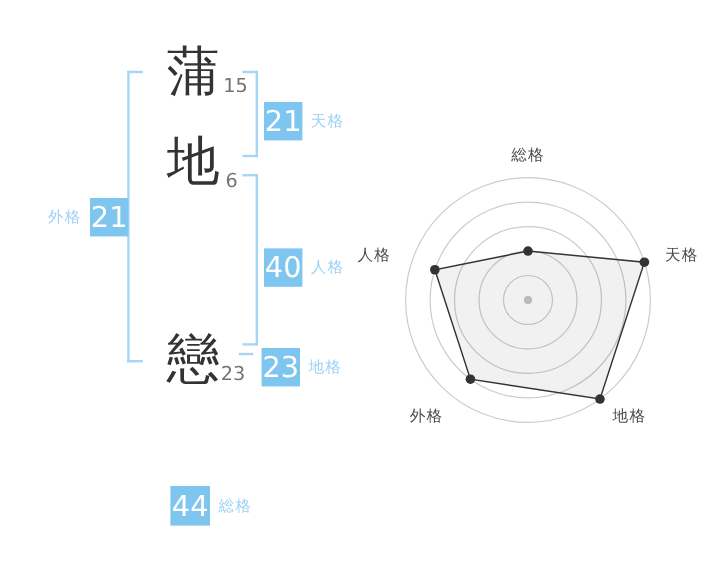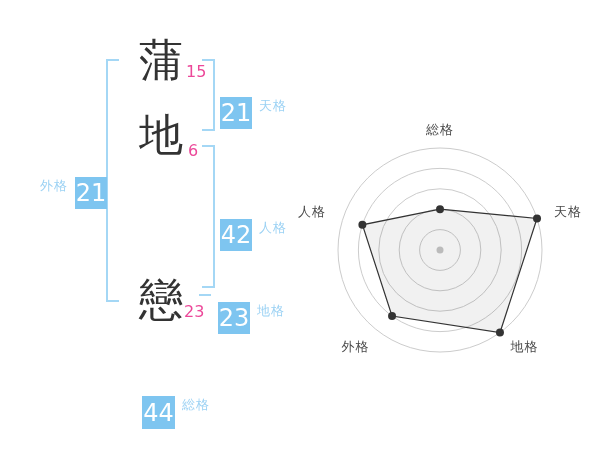--- a/index.html
+++ b/index.html
@@ -2,28 +2,28 @@
 <html><head>
 <meta charset="utf-8">
 <style>
   * { margin:0; padding:0; box-sizing:border-box; }
   html,body { background:#ffffff; }
   body { font-family:"DejaVu Sans","Liberation Sans",sans-serif; }
   .screen { position:relative; width:600px; height:470px; background:#ffffff; overflow:hidden; }
 
   .kanji { position:absolute; left:136px; width:50px; height:48px;
            font-size:44px; line-height:48px; text-align:center; color:#333333; }
-  .strokes { position:absolute; font-size:16px; color:#ec4899; }
+  .strokes { position:absolute; font-size:16px; color:#737373; }
 
   .bracket { position:absolute; }
   .bracket.open-right { border-left:2px solid #a4d7f5; border-top:2px solid #a4d7f5; border-bottom:2px solid #a4d7f5; }
   .bracket.open-left  { border-right:2px solid #a4d7f5; border-top:2px solid #a4d7f5; border-bottom:2px solid #a4d7f5; }
   .dash { position:absolute; background:#a4d7f5; }
 
-  .chip { position:absolute; display:flex; gap:7px;margin-top:12px; }
+  .chip { position:absolute; display:flex; align-items:center; gap:7px; }
   .chip .num { width:32px; height:32px; background:#7ec5f0; color:#ffffff;
                font-size:24px; display:flex; align-items:center; justify-content:center; }
   .chip .lbl { font-size:13px; color:#9cd2f4; letter-spacing:1px; white-space:nowrap; }
 
   .radar { position:absolute; left:290px; top:115px; width:300px; height:250px; }
 </style>
 </head>
 <body>
 
 <div class="screen">
@@ -40,35 +40,35 @@
   <div class="bracket open-left" style="left:202px; top:59px; width:13px; height:72px"></div>
   <div class="bracket open-left" style="left:202px; top:145px; width:13px; height:143px"></div>
   <div class="dash" style="left:199px; top:294px; width:12px; height:2px"></div>
 
   <div class="chip" style="left:220px; top:85px">
     <div class="num">21</div>
     <div class="lbl">天格</div>
   </div>
 
   <div class="chip" style="left:220px; top:207px">
-    <div class="num">42</div>
+    <div class="num">40</div>
     <div class="lbl">人格</div>
   </div>
 
   <div class="chip" style="left:218px; top:290px">
     <div class="num">23</div>
     <div class="lbl">地格</div>
   </div>
 
   <div class="chip" style="left:40px; top:165px">
     <div class="lbl">外格</div>
     <div class="num">21</div>
   </div>
 
-  <div class="chip" style="left:142px; top:384px">
+  <div class="chip" style="left:142px; top:405px">
     <div class="num" style="width:33px;height:33px">44</div>
     <div class="lbl">総格</div>
   </div>
 
   <svg class="radar" viewBox="0 0 300 250">
       <circle cx="150" cy="135" r="20.4" fill="none" stroke="#cccccc" stroke-width="1"></circle>
       <circle cx="150" cy="135" r="40.8" fill="none" stroke="#cccccc" stroke-width="1"></circle>
       <circle cx="150" cy="135" r="61.2" fill="none" stroke="#cccccc" stroke-width="1"></circle>
       <circle cx="150" cy="135" r="81.6" fill="none" stroke="#cccccc" stroke-width="1"></circle>
       <circle cx="150" cy="135" r="102" fill="none" stroke="#cccccc" stroke-width="1"></circle>

